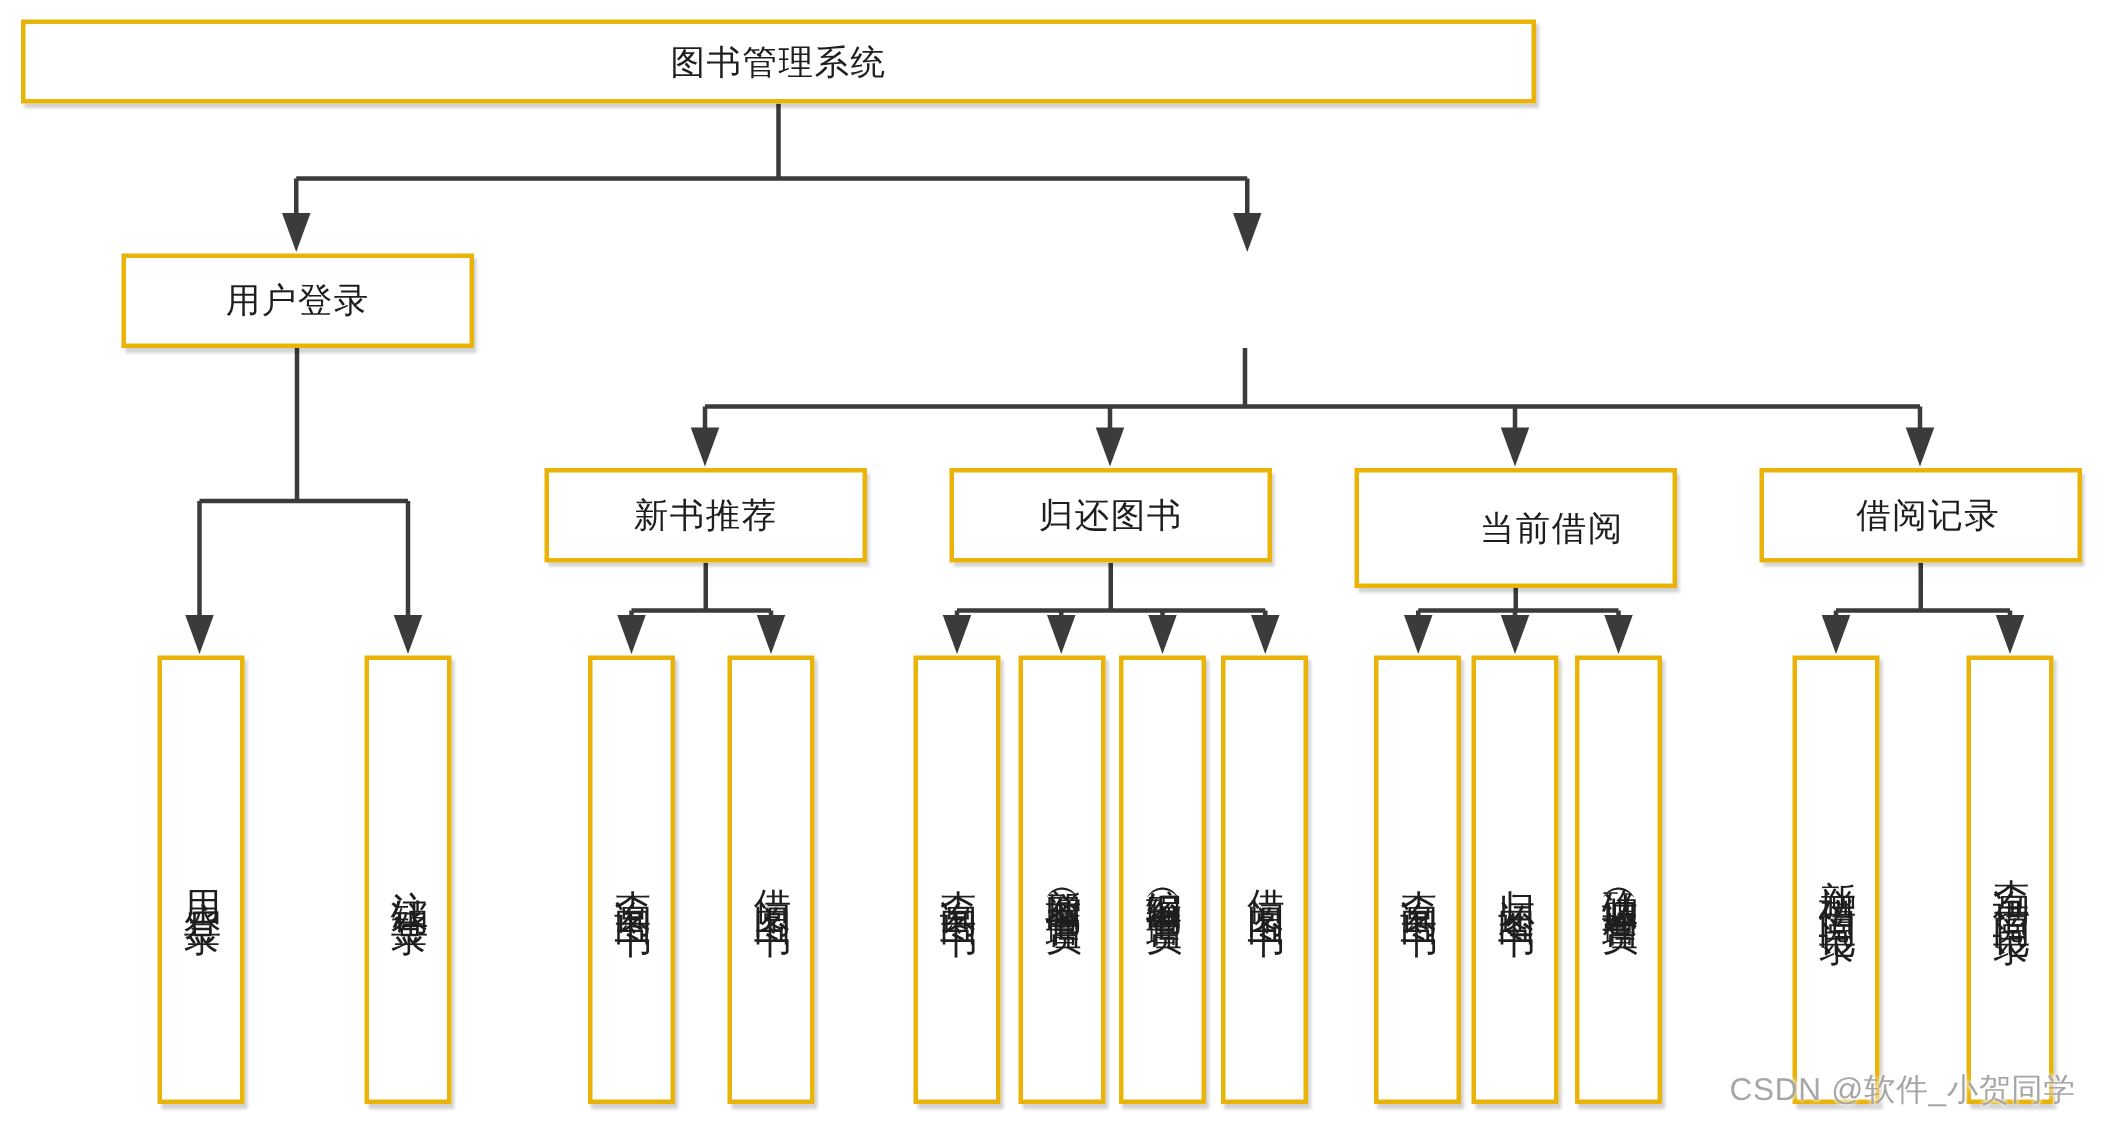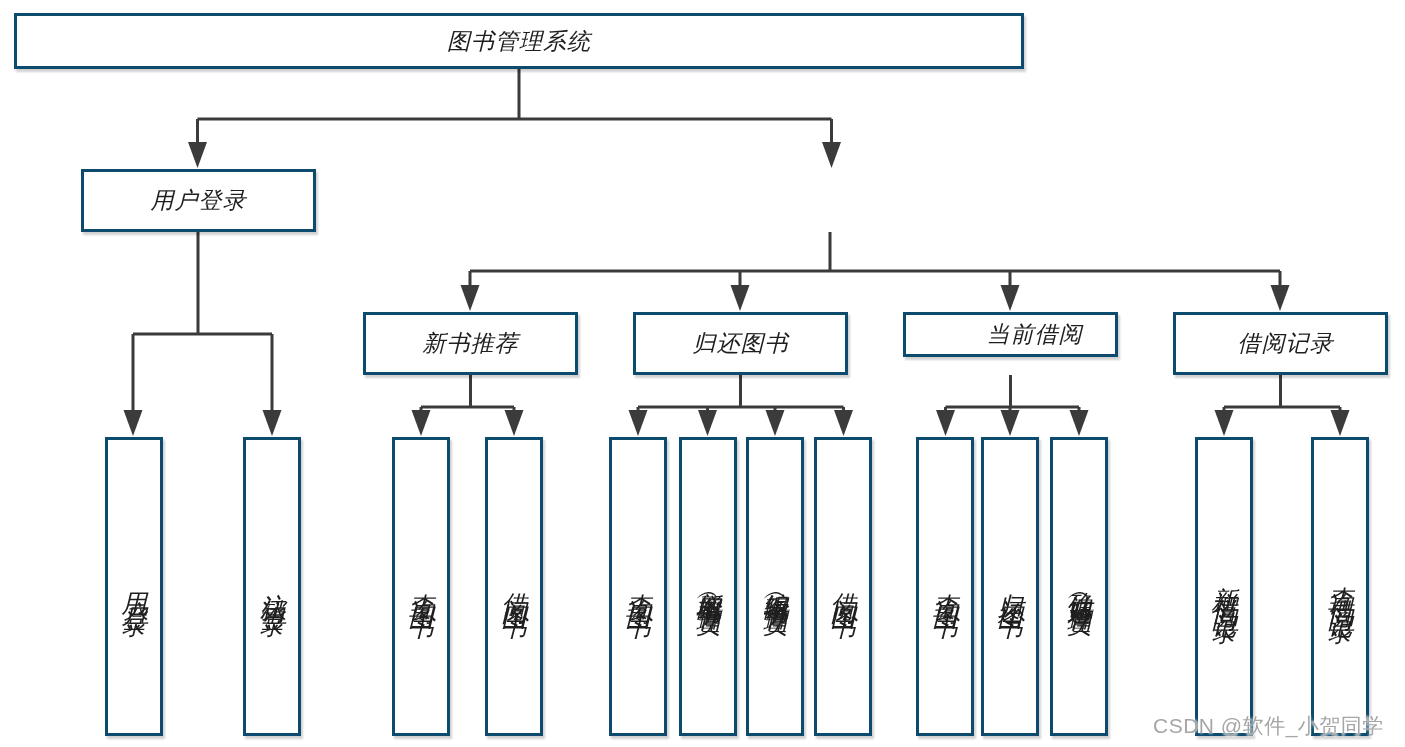--- a/index.html
+++ b/index.html
@@ -3,42 +3,41 @@
 <meta charset="utf-8">
 <style>
   html,body { margin:0; padding:0; background:#ffffff; }
   .stage {
     position:relative; width:1405px; height:747px; background:#ffffff;
     font-family:"Liberation Sans","DejaVu Sans",sans-serif; overflow:hidden;
   }
   svg.wires { position:absolute; left:0; top:0; z-index:1; }
   .node {
     position:absolute; z-index:2; box-sizing:border-box;
-    background:#ffffff; border:3px solid #0c4a6e;
+    background:#ffffff; border:3px solid #eab308;
     box-shadow:2px 3px 2px rgba(0,0,0,0.18);
     display:flex; align-items:center; justify-content:center;
     color:#1e1e1e;
-    font-style:italic;
   }
   .h { font-size:23px; letter-spacing:1px; white-space:nowrap; }
   .v {
     writing-mode:vertical-rl; text-orientation:mixed;
     font-size:25px; letter-spacing:7px; line-height:1;
   }
   .v.long { letter-spacing:3px; font-size:24px; }
 
   
   #root        { left:14px;  top:13px;  width:1010px; height:56px; }
   
   #n-login     { left:81px;  top:169px; width:235px;  height:63px; }
   #n-mgmt      { left:711px; top:169px; width:235px;  height:63px; }
   
   #n-rec       { left:363px; top:312px; width:215px;  height:63px; }
   #n-borrow    { left:633px; top:312px; width:215px;  height:63px; }
-  #n-current   { left:903px; top:312px; width:215px;  height:45px;padding-left:48px; }
+  #n-current   { left:903px; top:312px; width:215px;  height:80px;padding-left:48px; }
   #n-records   { left:1173px;top:312px; width:215px;  height:63px;padding-left:10px; }
   
   .leaf        { top:437px; width:58px; height:299px; }
   #l-login1    { left:105px; }
   #l-logout    { left:243px; }
   #l-rec-q     { left:392px; }
   #l-rec-b     { left:485px; }
   #l-bor-q     { left:609px; }
   #l-bor-add   { left:679px; }
   #l-bor-edit  { left:746px; }

